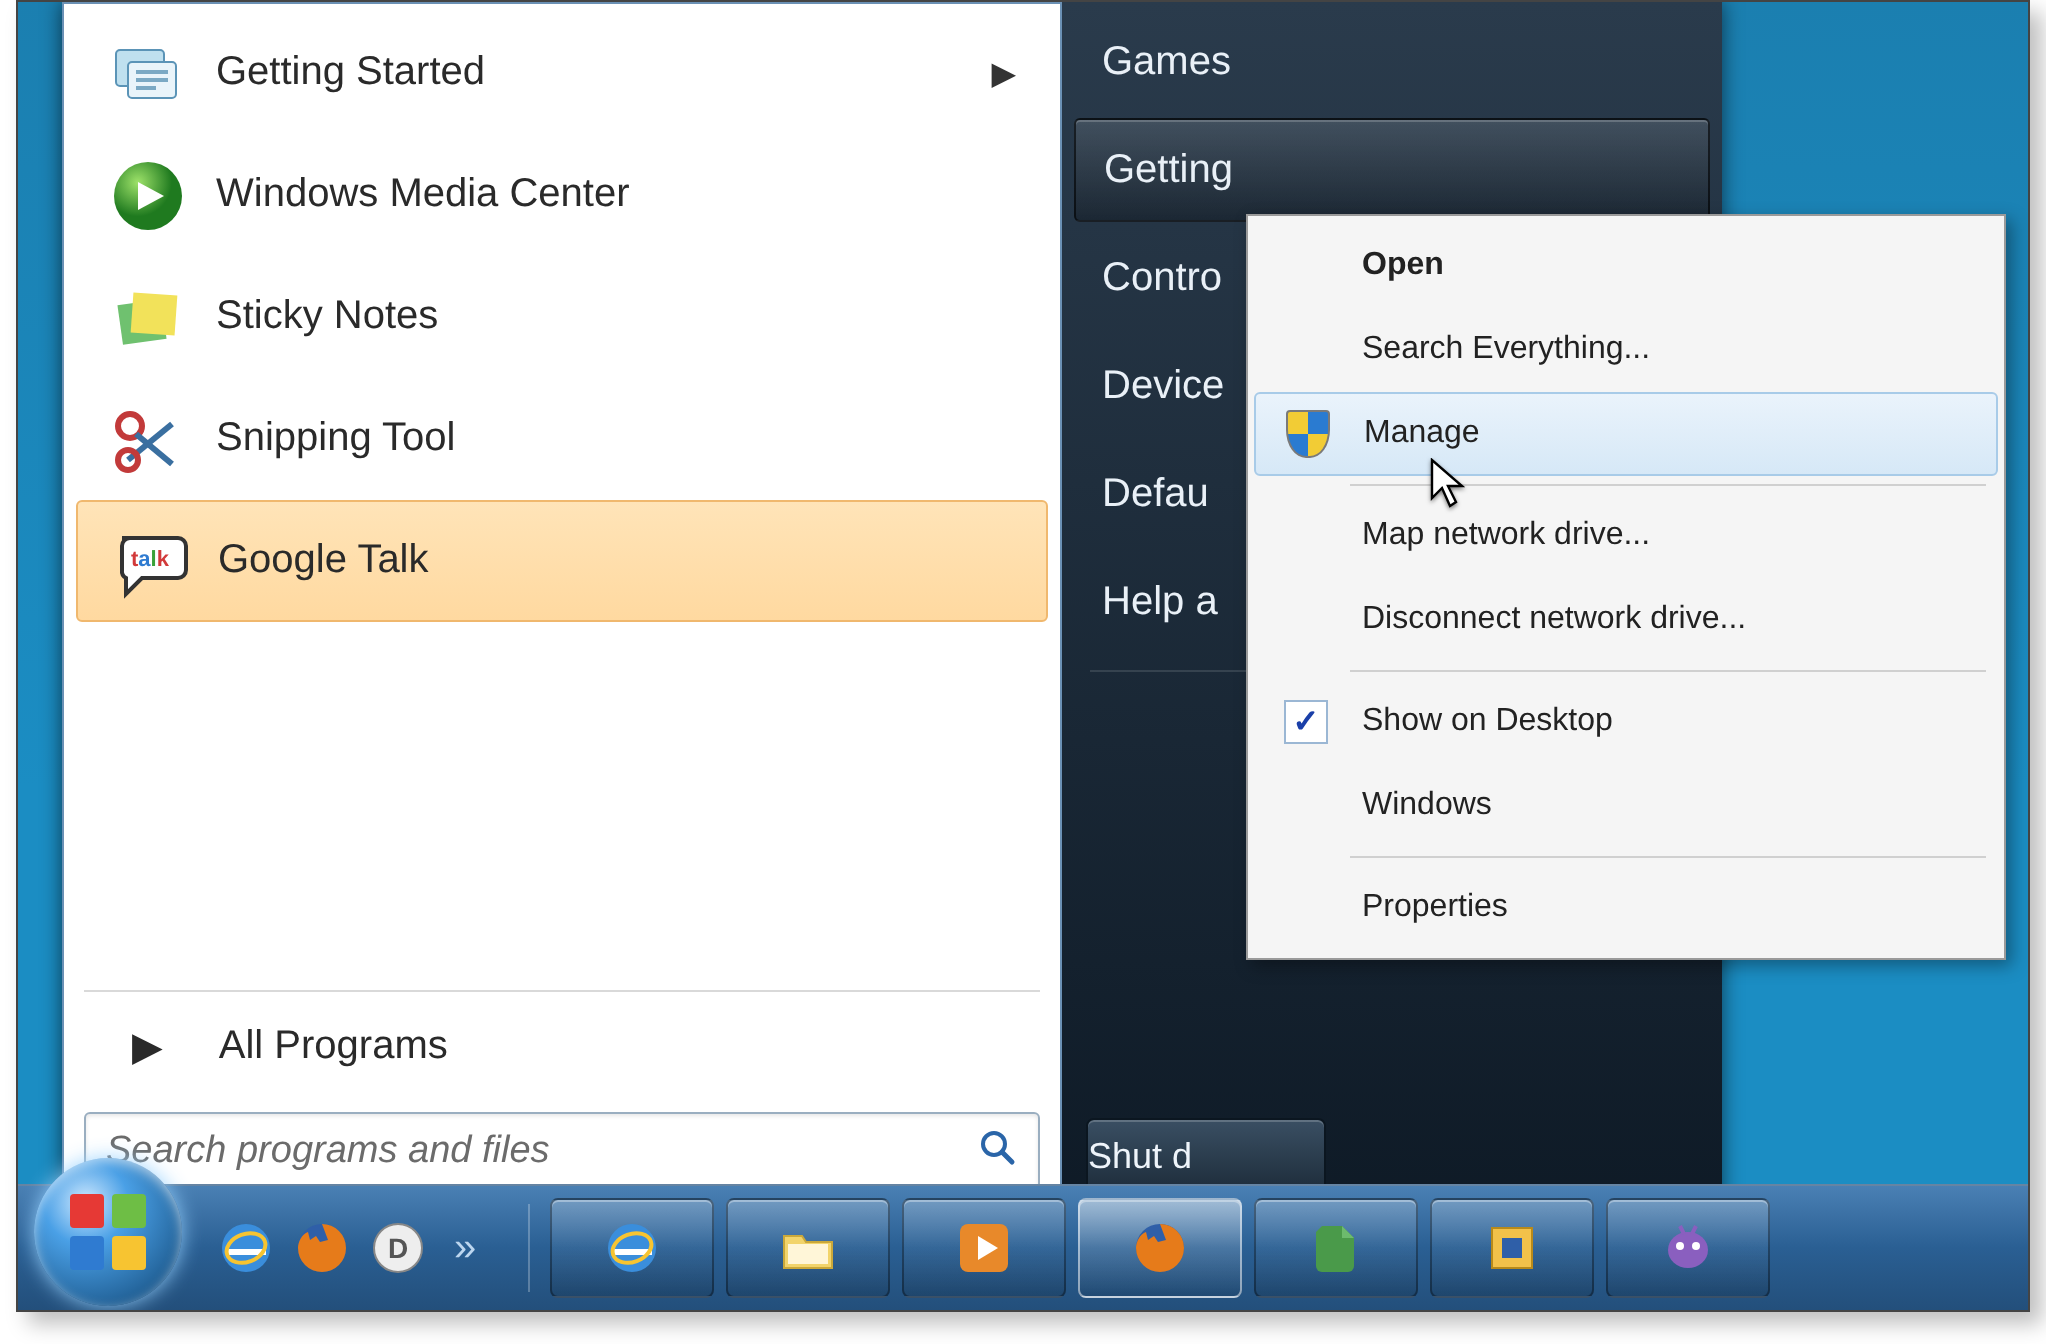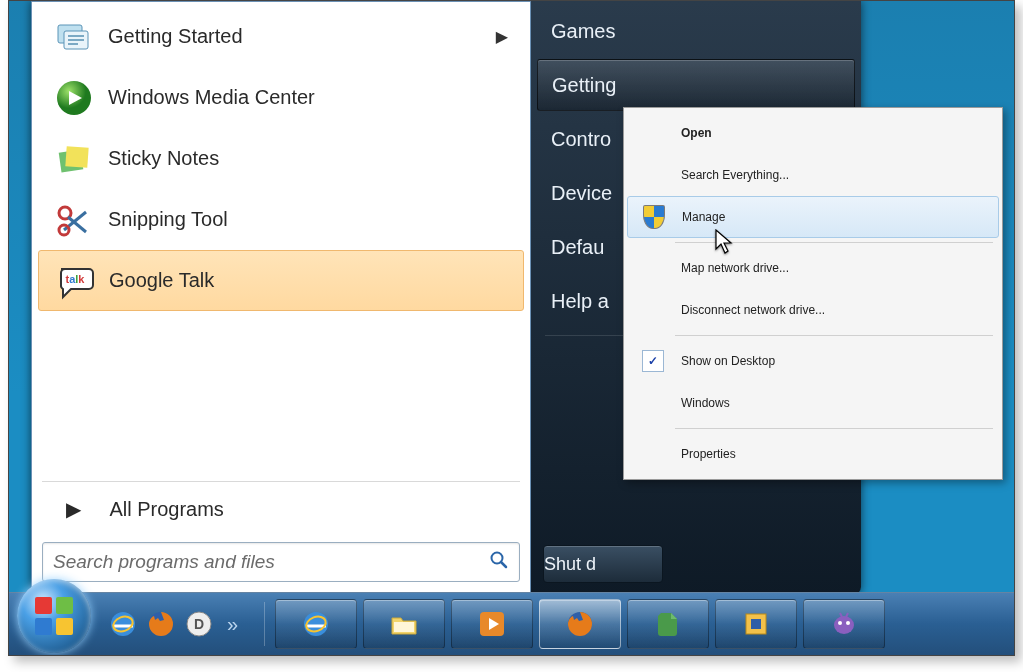--- a/index.html
+++ b/index.html
@@ -21,21 +21,21 @@
   }
   .desktop {
     position: absolute; inset: 0;
     background: linear-gradient(to bottom, #1b7fb0 0%, #1b8dc3 60%, #1b8dc3 100%);
   }
   
   .start-menu {
     position: absolute;
     left: 22px; top: 0;
     width: 830px;
-    bottom: 60px;
+    bottom: 46px;
     display: flex;
     border-radius: 0 0 8px 8px;
     box-shadow: 0 0 10px rgba(0,0,0,0.6);
     overflow: visible;
     background: linear-gradient(to bottom, #2a3b4c, #0e1a26);
   }
   .left-pane {
     width: 500px;
     background: #ffffff;
     border-radius: 0 0 0 6px;
@@ -151,21 +151,21 @@
 
   
   .context-menu {
     position: absolute;
     left: 614px; top: 106px;
     width: 380px;
     background: #f5f5f5;
     border: 1px solid #9a9a9a;
     box-shadow: 3px 3px 8px rgba(0,0,0,0.35);
     padding: 4px 3px;
-    font-size: 12px;
+    font-size: 16px;
     color: #222;
   }
   .ctx-item {
     height: 42px;
     display: flex;
     align-items: center;
     padding-left: 54px;
     position: relative;
     border-radius: 3px;
   }

